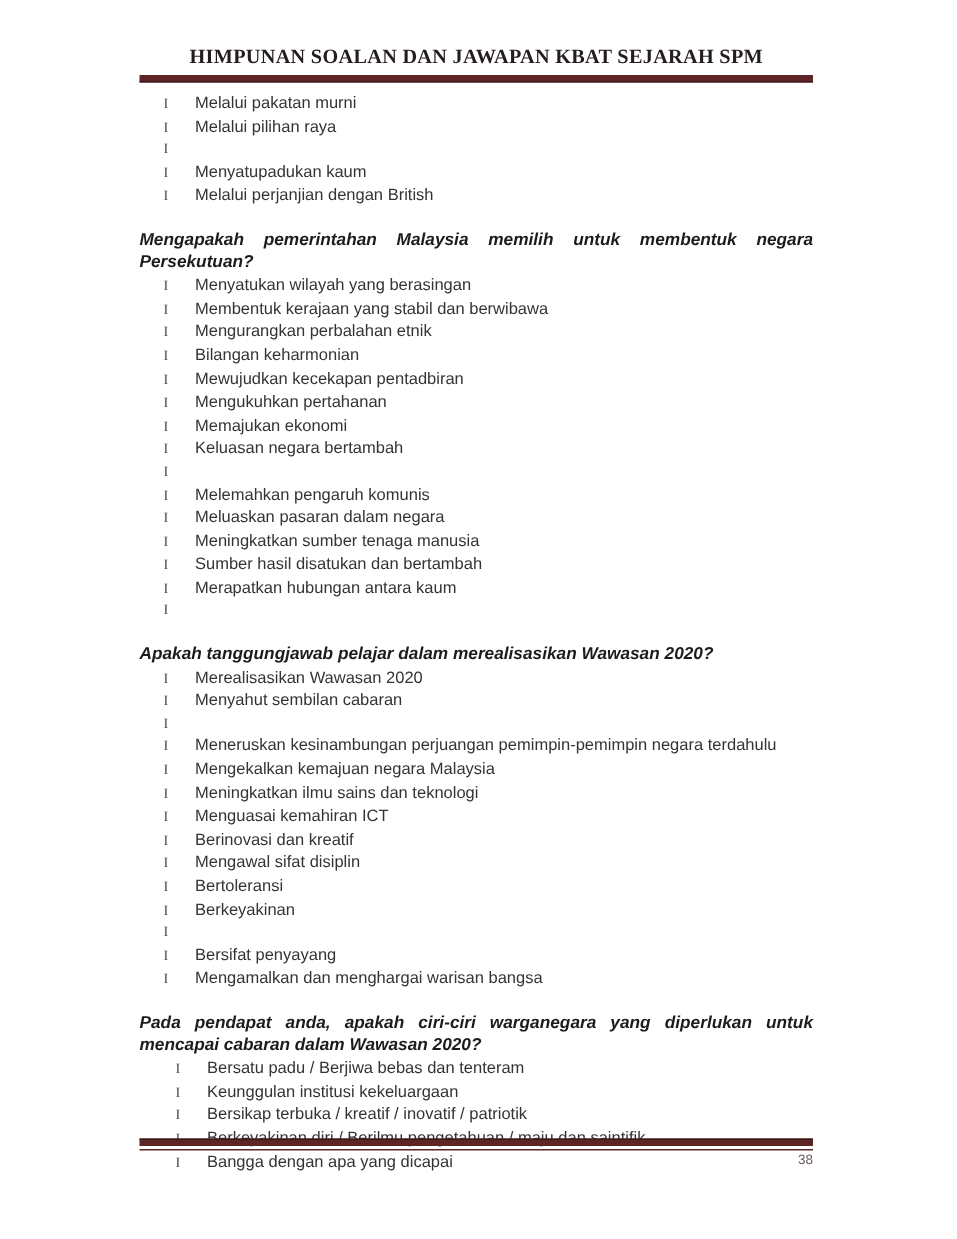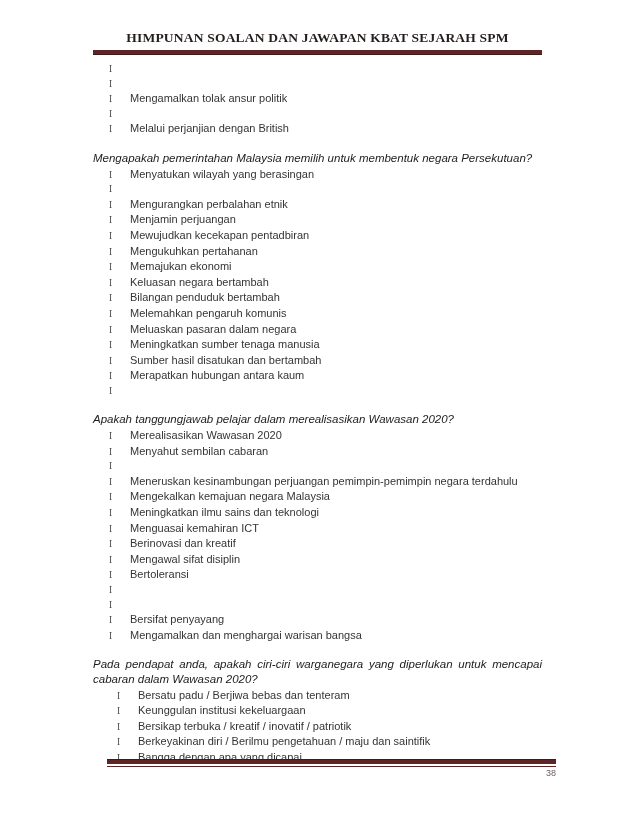--- a/index.html
+++ b/index.html
@@ -42,21 +42,21 @@
     position: absolute;
     top: 62px;
     left: 93px;
     width: 449px;
     font-size: 11px;
     line-height: 14.6px;
     color: #343434;
   }
   .question {
     margin: 14px 0 1px 0;
-    font-weight: normal;
+    font-weight: bold;
     font-style: italic;
     font-size: 11.5px;
     color: #1c1c1c;
     text-align: justify;
   }
   ul.bullet-list {
     list-style: none;
     margin: 0;
     padding: 0;
   }
@@ -70,21 +70,21 @@
     flex: 0 0 21px;
     font-family: "Liberation Serif", serif;
     font-size: 9.5px;
     color: #4a4a4a;
   }
   .li-text { flex: 1 1 auto; }
   
   .doc-footer {
     position: absolute;
     top: 759px;
-    left: 107px;
+    left: 93px;
     width: 449px;
   }
   .rule-thick {
     height: 4px;
     background: #5d2525;
     border-top: 1px solid #401a19;
   }
   .rule-thin {
     margin-top: 2px;
     height: 1px;
@@ -104,72 +104,74 @@
 
   <div class="doc-header">
     <div class="title">HIMPUNAN SOALAN DAN JAWAPAN KBAT SEJARAH SPM</div>
     <div class="rule-header"></div>
   </div>
 
   <div class="doc-body">
       <ul class="bullet-list">
         <li>
           <span class="bullet">I</span>
-        </li>
-        <li>
-          <span class="bullet">I</span>
-        </li>
-        <li>
-          <span class="bullet">I</span>
-          <span class="li-text">Mengamalkan tolak ansur politik</span>
-        </li>
-        <li>
-          <span class="bullet">I</span>
+          <span class="li-text">Melalui pakatan murni</span>
+        </li>
+        <li>
+          <span class="bullet">I</span>
+          <span class="li-text">Melalui pilihan raya</span>
+        </li>
+        <li>
+          <span class="bullet">I</span>
+        </li>
+        <li>
+          <span class="bullet">I</span>
+          <span class="li-text">Menyatupadukan  kaum</span>
         </li>
         <li>
           <span class="bullet">I</span>
           <span class="li-text">Melalui perjanjian dengan British</span>
         </li>
       </ul>
       <div class="question">Mengapakah pemerintahan Malaysia memilih untuk membentuk negara Persekutuan?</div>
       <ul class="bullet-list">
         <li>
           <span class="bullet">I</span>
           <span class="li-text">Menyatukan wilayah yang berasingan</span>
         </li>
         <li>
           <span class="bullet">I</span>
+          <span class="li-text">Membentuk kerajaan yang stabil dan berwibawa</span>
         </li>
         <li>
           <span class="bullet">I</span>
           <span class="li-text">Mengurangkan perbalahan etnik</span>
         </li>
         <li>
           <span class="bullet">I</span>
-          <span class="li-text">Menjamin perjuangan</span>
+          <span class="li-text">Bilangan keharmonian</span>
         </li>
         <li>
           <span class="bullet">I</span>
           <span class="li-text">Mewujudkan kecekapan pentadbiran</span>
         </li>
         <li>
           <span class="bullet">I</span>
           <span class="li-text">Mengukuhkan pertahanan</span>
         </li>
         <li>
           <span class="bullet">I</span>
           <span class="li-text">Memajukan ekonomi</span>
         </li>
         <li>
           <span class="bullet">I</span>
           <span class="li-text">Keluasan negara bertambah</span>
         </li>
         <li>
           <span class="bullet">I</span>
-          <span class="li-text">Bilangan penduduk bertambah</span>
         </li>
         <li>
           <span class="bullet">I</span>
           <span class="li-text">Melemahkan pengaruh komunis</span>
         </li>
         <li>
           <span class="bullet">I</span>
           <span class="li-text">Meluaskan pasaran dalam negara</span>
         </li>
         <li>
@@ -224,20 +226,21 @@
         <li>
           <span class="bullet">I</span>
           <span class="li-text">Mengawal sifat disiplin</span>
         </li>
         <li>
           <span class="bullet">I</span>
           <span class="li-text">Bertoleransi</span>
         </li>
         <li>
           <span class="bullet">I</span>
+          <span class="li-text">Berkeyakinan</span>
         </li>
         <li>
           <span class="bullet">I</span>
         </li>
         <li>
           <span class="bullet">I</span>
           <span class="li-text">Bersifat penyayang</span>
         </li>
         <li>
           <span class="bullet">I</span>

